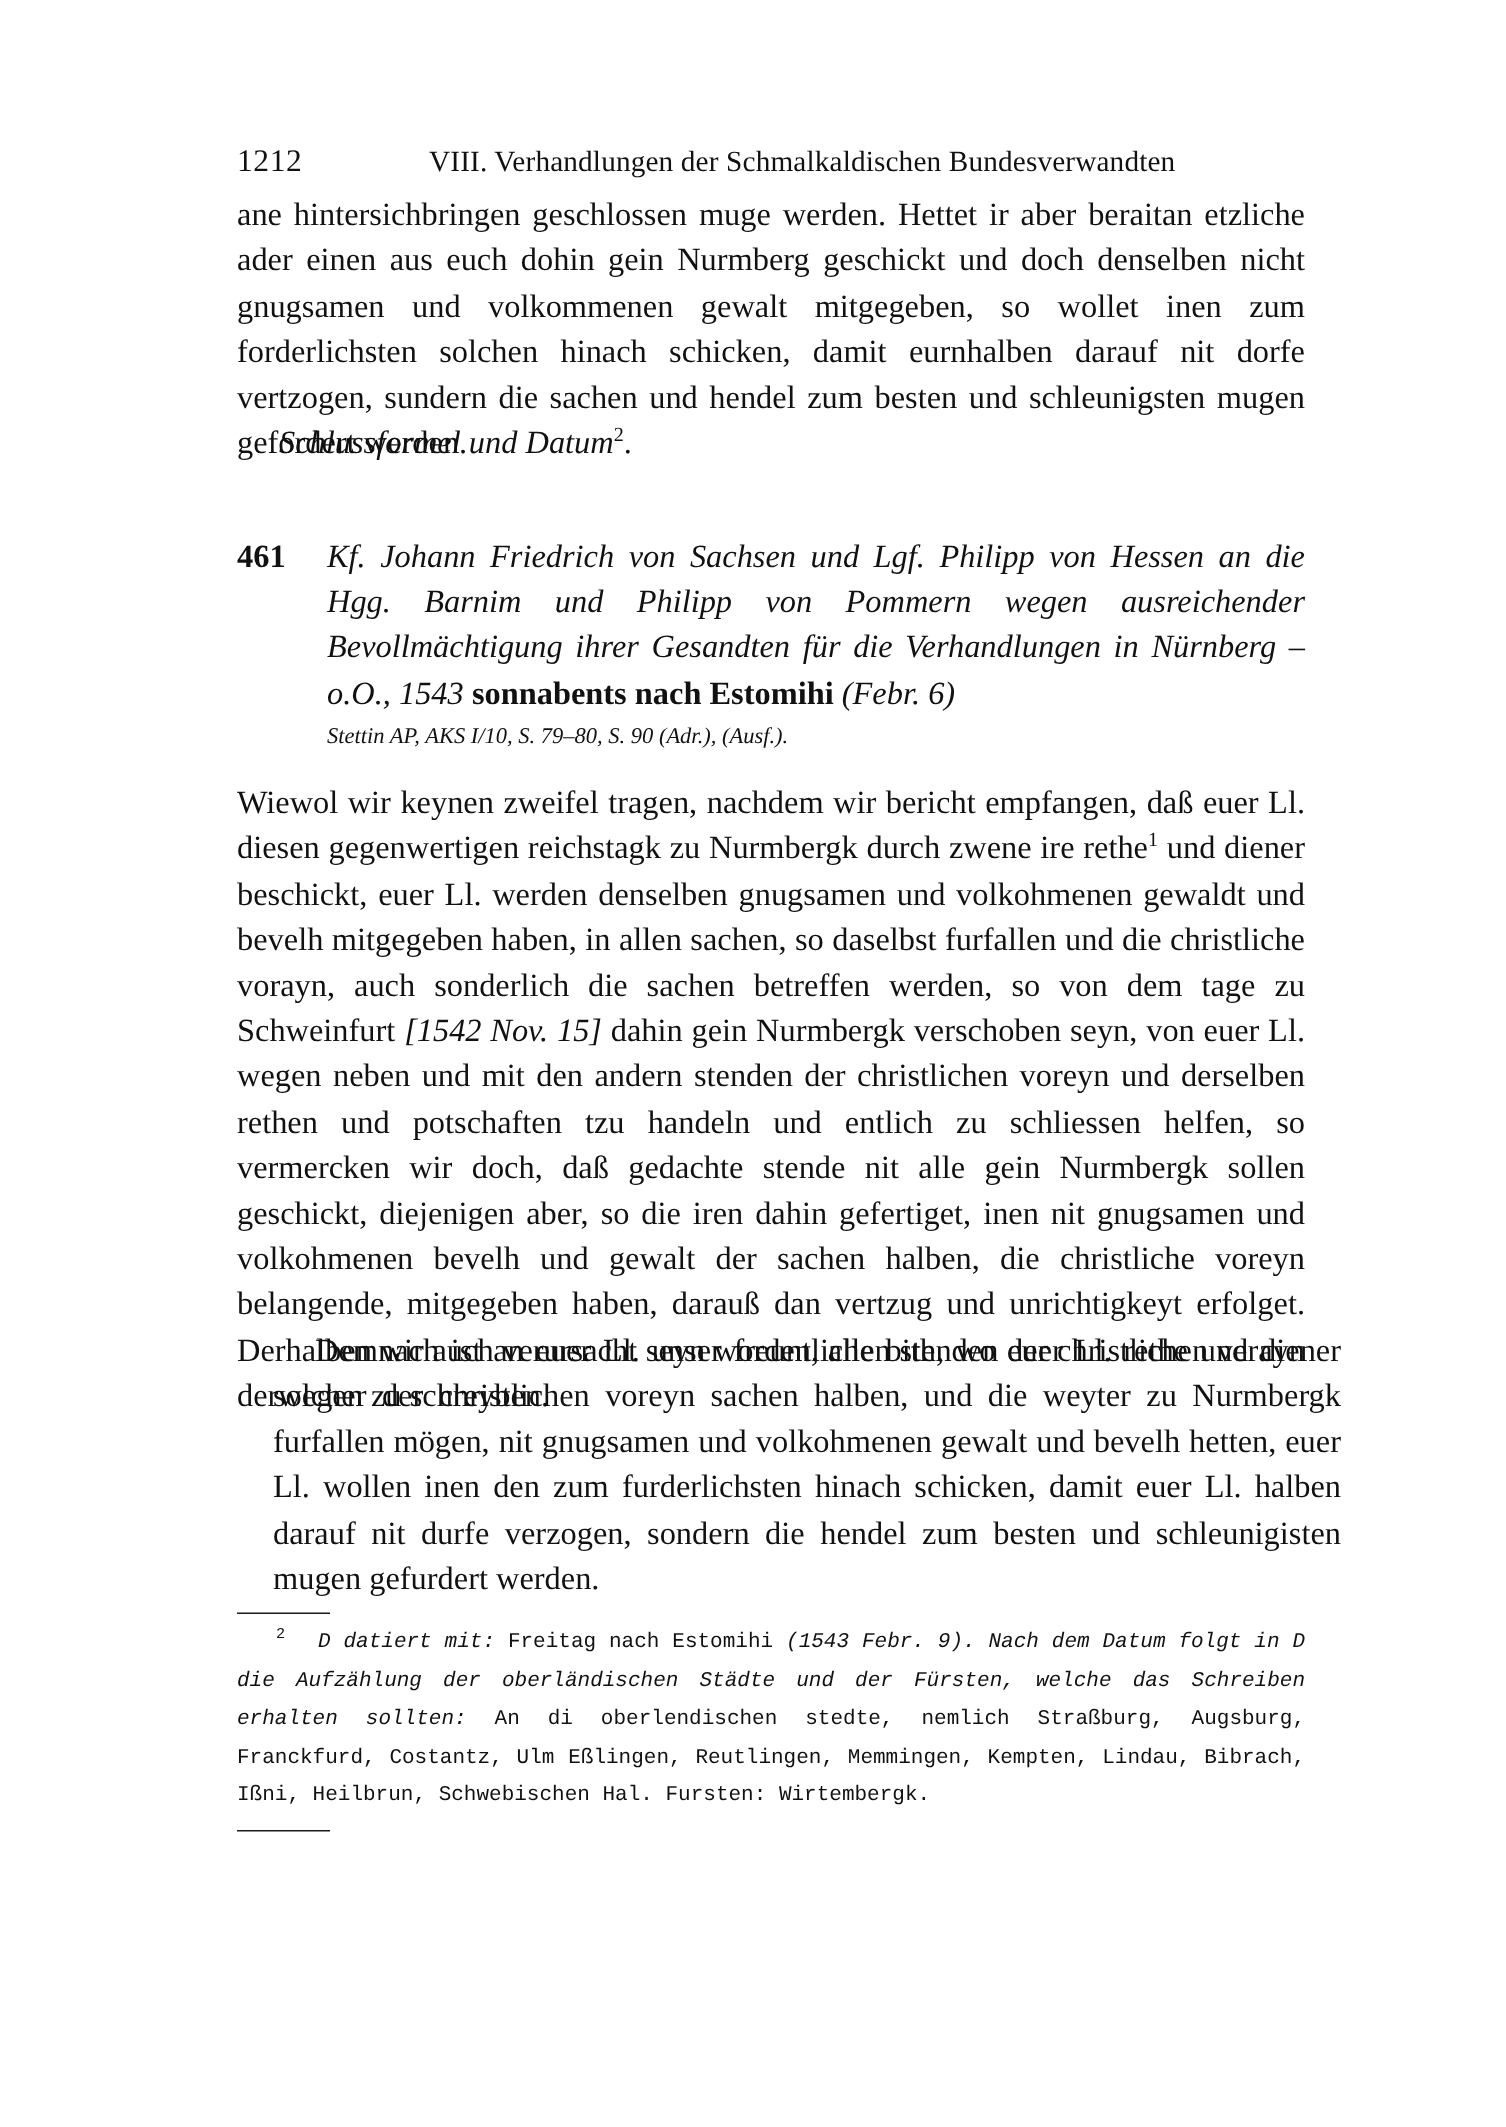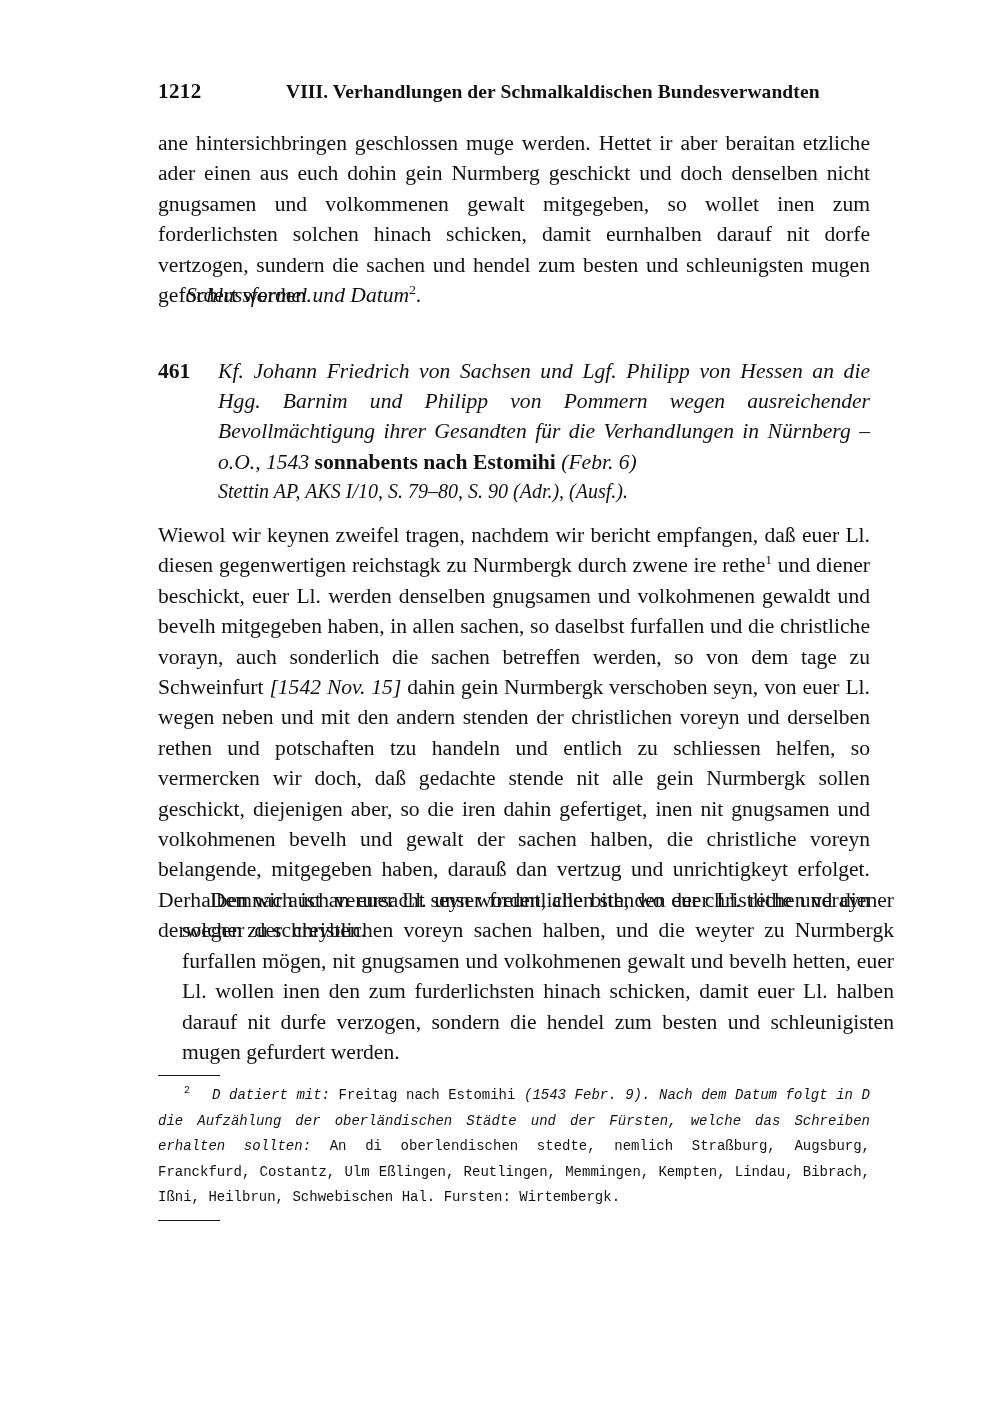--- a/index.html
+++ b/index.html
@@ -17,27 +17,26 @@
     width: 1004px;
     height: 1418px;
     background: #ffffff;
     overflow: hidden;
     box-sizing: border-box;
   }
   
   .runhead {
     position: absolute;
     left: 158px;
-    top: 78px;
+    top: 94px;
     width: 700px;
     height: 26px;
     font-size: 20px;
     line-height: 26px;
     white-space: nowrap;
-    font-weight: bold;
   }
   .runhead .folio {
     display: inline-block;
     width: 128px;
     font-size: 21px;
     letter-spacing: 0.4px;
   }
   .runhead .title {
     display: inline-block;
     font-size: 19.5px;
@@ -88,21 +87,21 @@
     font-style: italic;
   }
   .head-text .roman { font-style: normal; }
   .head-text .ital-only { font-style: italic; font-weight: normal; }
   
   .source-line {
     position: absolute;
     left: 218px;
     width: 652px;
     font-style: italic;
-    font-size: 20px;
+    font-size: 15px;
     line-height: 26px;
   }
   
   .fn-block { position: absolute; left: 158px; width: 712px; }
   .fn-rule {
     width: 62px;
     height: 0;
     border-top: 1.2px solid #1a1a1a;
     margin: 0 0 7px 0;
   }

